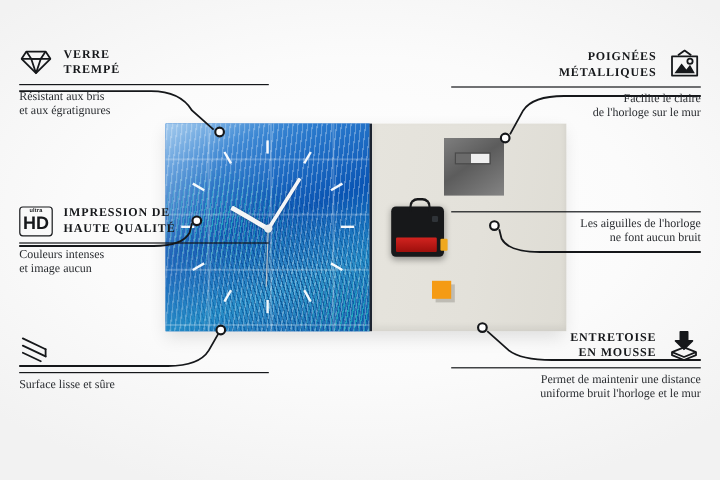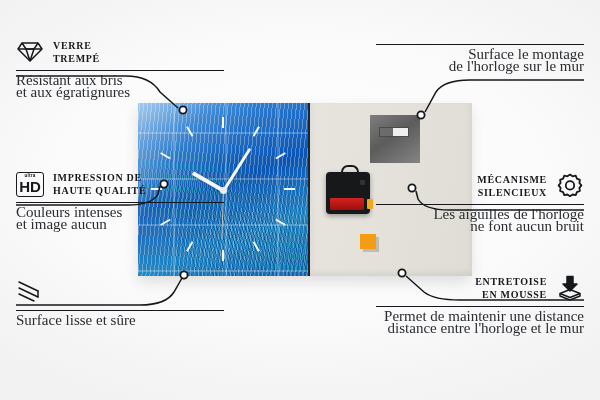--- a/index.html
+++ b/index.html
@@ -74,21 +74,21 @@
 
   
   .feat{position:absolute;width:208px;}
   .feat.left{text-align:left;}
   .feat.right{text-align:right;}
   .f-head{display:flex;align-items:center;gap:9px;}
   .feat.right .f-head{flex-direction:row-reverse;}
   .f-title{font-weight:700;font-size:10px;letter-spacing:.7px;color:#16181b;
            line-height:13.5px;text-transform:uppercase;}
   .f-rule{height:1px;background:#15171a;margin:4px 0 4px;}
-  .f-desc{font-size:15px;color:#2a2d31;line-height:11.6px;}
+  .f-desc{font-size:10px;color:#2a2d31;line-height:11.6px;}
   .f-icon{flex:0 0 auto;width:28px;height:28px;display:flex;align-items:center;justify-content:center;}
   .f-icon svg{display:block;}
   .hdbox{width:26px;height:23px;border:1.6px solid #16181b;border-radius:3px;
          display:flex;flex-direction:column;align-items:center;justify-content:center;line-height:1;}
   .hdbox .u{font-size:4.6px;font-weight:700;letter-spacing:.2px;color:#16181b;
             font-family:"Liberation Sans",sans-serif;}
   .hdbox .h{font-size:15px;font-weight:700;color:#16181b;margin-top:1px;
             font-family:"Liberation Sans",sans-serif;}
 </style>
 </head>
@@ -222,45 +222,44 @@
         </svg>
       </span>
     </div>
     <div class="f-rule"></div>
     <div class="f-desc">
       <span>Surface lisse et sûre</span>
     </div>
   </div>
 
   <div class="feat right" style="left:376px;top:40px;">
-    <div class="f-rule"></div>
-    <div class="f-desc">
-      <span>Surface le montage</span><br>
+    <div class="f-head">
+      <span class="f-icon">
+        <svg width="27" height="26" viewBox="0 0 27 26">
+          <g fill="none" stroke="#16181b" stroke-width="1.5" stroke-linejoin="round">
+            <path d="M8,5 L13.5,1 L19,5"></path>
+            <rect x="3" y="6" width="21" height="16"></rect>
+            <path d="M5,20 L11,12 L15,17 L18,13 L22,20 Z" fill="#16181b" stroke="none"></path>
+            <circle cx="18" cy="10" r="2.2"></circle>
+          </g>
+        </svg>
+      </span>
+      <span class="f-title">
+        <span>POIGNÉES</span><br>
+        <span>MÉTALLIQUES</span>
+      </span>
+    </div>
+    <div class="f-rule"></div>
+    <div class="f-desc">
+      <span>Facilite le claire</span><br>
       <span>de l'horloge sur le mur</span>
     </div>
   </div>
 
   <div class="feat right" style="left:376px;top:172px;">
-    <div class="f-head">
-      <span class="f-icon">
-        <svg width="26" height="26" viewBox="0 0 26 26">
-          <g fill="none" stroke="#16181b" stroke-width="1.8" stroke-linejoin="round">
-            <path d="M13,1.6 L15.6,3.3 L18.7,2.7 L19.9,5.6 L22.9,6.9 L22.4,10 L24.4,12.4
-                     L22.4,14.8 L22.9,17.9 L19.9,19.2 L18.7,22.1 L15.6,21.5 L13,23.2
-                     L10.4,21.5 L7.3,22.1 L6.1,19.2 L3.1,17.9 L3.6,14.8 L1.6,12.4
-                     L3.6,10 L3.1,6.9 L6.1,5.6 L7.3,2.7 L10.4,3.3 Z"></path>
-            <circle cx="13" cy="12.4" r="4.2"></circle>
-          </g>
-        </svg>
-      </span>
-      <span class="f-title">
-        <span>MÉCANISME</span><br>
-        <span>SILENCIEUX</span>
-      </span>
-    </div>
     <div class="f-rule"></div>
     <div class="f-desc">
       <span>Les aiguilles de l'horloge</span><br>
       <span>ne font aucun bruit</span>
     </div>
   </div>
 
   <div class="feat right" style="left:376px;top:274px;">
     <div class="f-head">
       <span class="f-icon">
@@ -273,17 +272,17 @@
         </svg>
       </span>
       <span class="f-title">
         <span>ENTRETOISE</span><br>
         <span>EN MOUSSE</span>
       </span>
     </div>
     <div class="f-rule"></div>
     <div class="f-desc">
       <span>Permet de maintenir une distance</span><br>
-      <span>distance entre l'horloge et le mur</span>
+      <span>uniforme bruit l'horloge et le mur</span>
     </div>
   </div>
 
 </div>
 
 </body></html>

